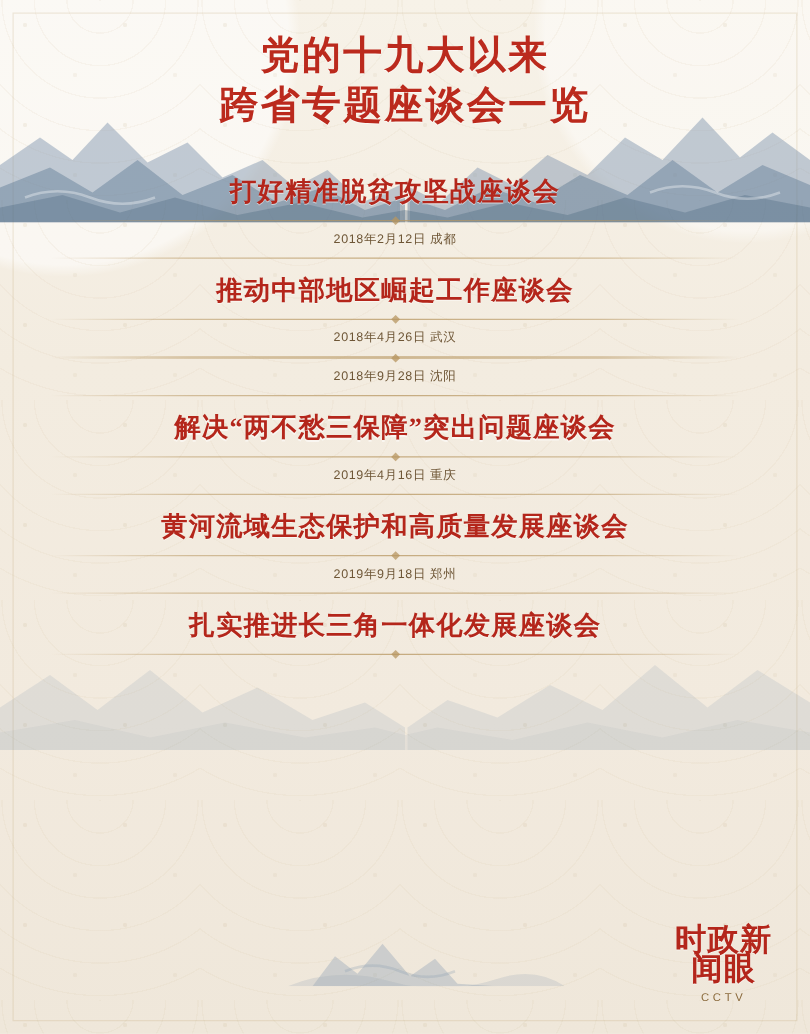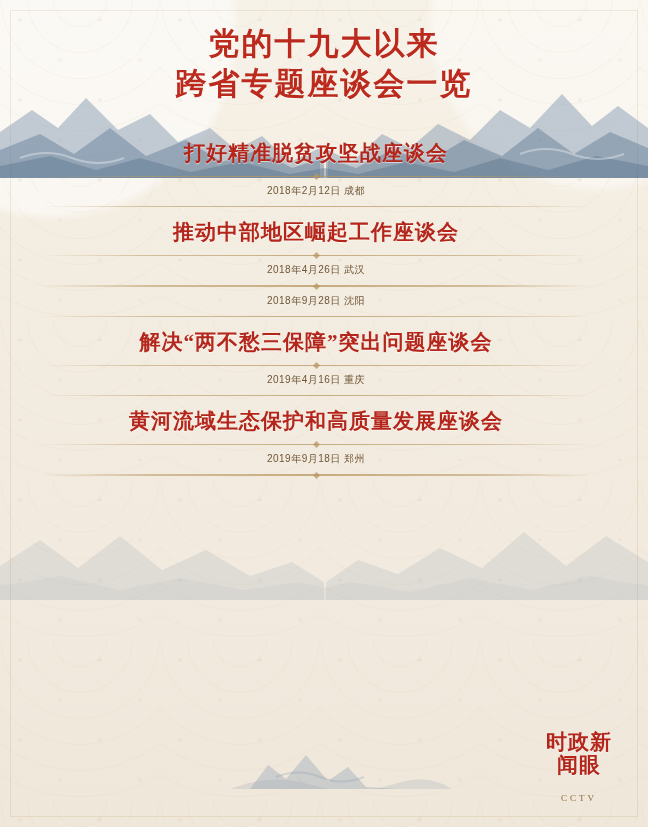--- a/index.html
+++ b/index.html
@@ -122,33 +122,33 @@
     position: absolute;
     right: 26px;
     bottom: 24px;
     width: 86px;
     text-align: center;
     z-index: 6;
   }
   .logo-mark {
     font-family: "Liberation Serif", serif;
     font-weight: bold;
-    font-size: 21px;
+    font-size: 25px;
     color: #b4261b;
     line-height: 23px;
     letter-spacing: 1px;
     text-shadow: 0 1px 0 rgba(255,255,255,0.5);
     margin-top: 13px;
   }
   .logo-sub {
-    font-family: Liberation Serif, serif;
+    font-family: Liberation Sans, sans-serif;
     font-size: 9px;
     color: #8a6a3c;
     letter-spacing: 3px;
-    margin-top: 16px;
+    margin-top: 6px;
   }
 </style>
 </head>
 <body>
 
 <div class="poster">
 
   <div class="bg-pattern"></div>
   <div class="bg-border"></div>
 
@@ -227,20 +227,21 @@
 
 
     <div class="entry">
       <div class="entry-title">黄河流域生态保护和高质量发展座谈会</div>
       <div class="divider ornate"></div>
       <div class="entry-meta">2019年9月18日 郑州</div>
       <div class="divider"></div>
     </div>
 
     <div class="entry">
+      <div class="entry-title">扎实推进长三角一体化发展座谈会</div>
       <div class="divider ornate"></div>
     </div>
 
   </div>
 
   <div class="logo">
     <div class="logo-mark">时政新闻眼</div>
     <div class="logo-sub">CCTV</div>
   </div>
 

